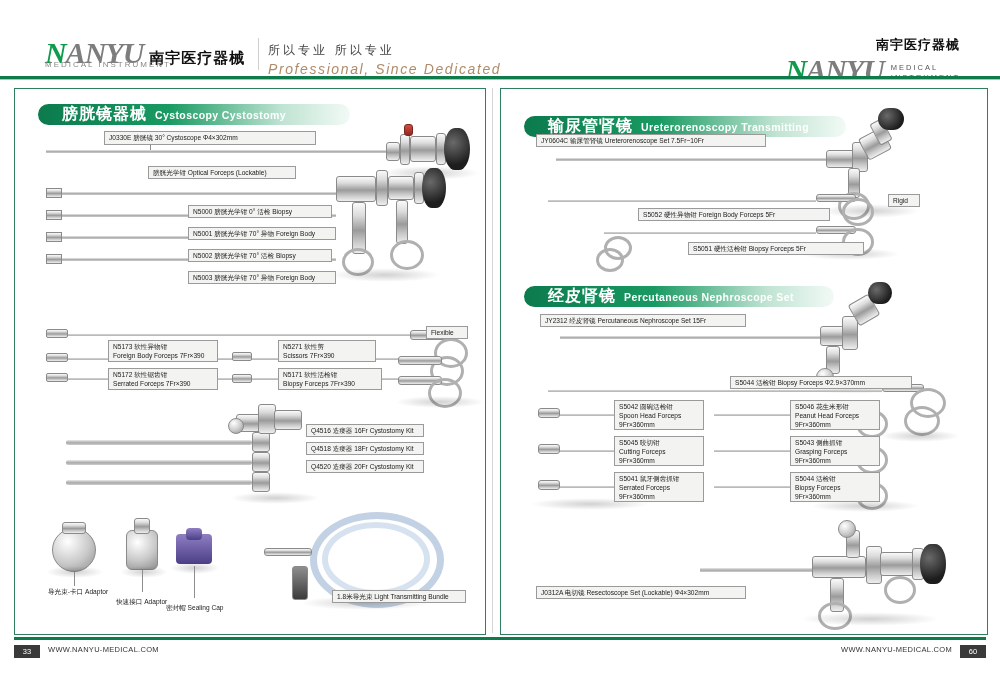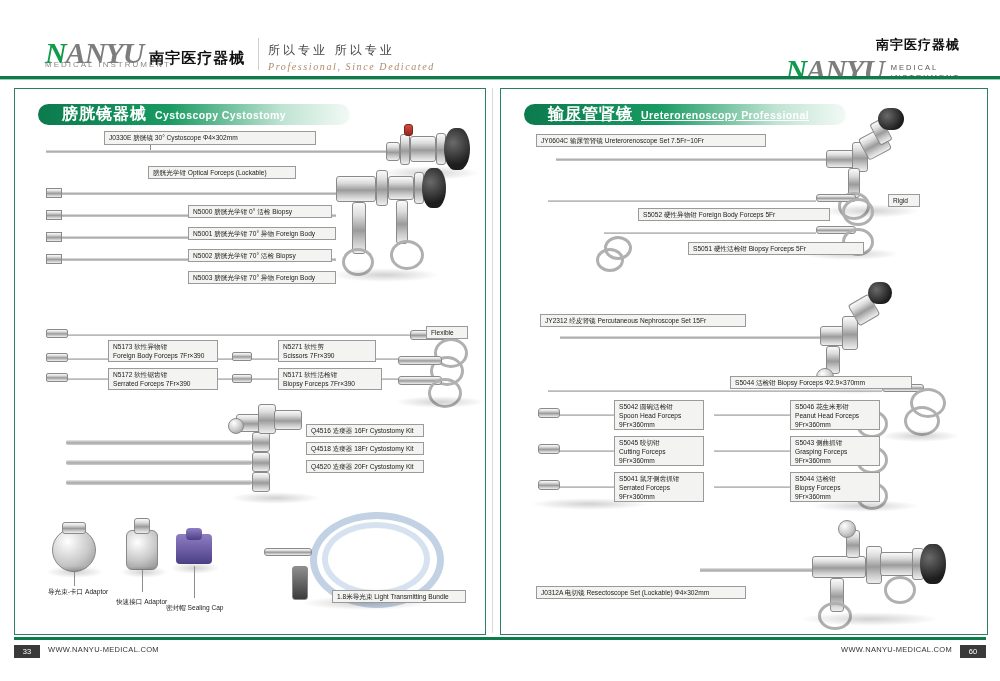--- a/index.html
+++ b/index.html
@@ -25,22 +25,22 @@
   .cn-brand{
     font-size:15px;font-weight:bold;color:#111;margin-left:6px;letter-spacing:1px;
     font-family:"DejaVu Sans", sans-serif;
   }
   .left-sub{position:absolute;left:45px;top:60px;font-size:8px;color:#888;letter-spacing:2px;}
   .slogan-cn{
     position:absolute;left:268px;top:42px;font-size:12px;color:#444;letter-spacing:3px;
     font-family:"DejaVu Sans", sans-serif;
   }
   .slogan-en{
-    position:absolute;left:268px;top:61px;font-size:10px;color:#b08b6a;letter-spacing:1.6px;
-    font-family:Liberation Serif, serif;font-style:italic;
+    position:absolute;left:268px;top:61px;font-size:14px;color:#b08b6a;letter-spacing:1.6px;
+    font-family:Liberation Sans, sans-serif;font-style:italic;
   }
   .divider-v{position:absolute;left:258px;top:38px;width:1px;height:32px;background:#cfcfcf;}
 
   .logo-right{position:absolute;right:40px;top:36px;text-align:right;}
   .rc-top{font-size:13px;font-weight:bold;color:#111;letter-spacing:1px;font-family:"DejaVu Sans", sans-serif;}
   .rc-main{display:flex;align-items:flex-end;justify-content:flex-end;margin-top:1px;}
   .rc-word{font-family:"Liberation Serif", serif;font-style:italic;font-weight:bold;font-size:30px;line-height:1;letter-spacing:-1px;}
   .rc-mi{font-size:7.5px;color:#555;letter-spacing:2px;margin-left:7px;margin-bottom:3px;text-align:left;line-height:1.25;}
 
   .head-rule{position:absolute;left:0;top:76px;width:1000px;height:3px;background:#0f7b4a;}
@@ -289,23 +289,23 @@
     <div class="fx-light" style="left:310px;top:512px;width:120px;height:82px;border-color:#c2d2e4;border-width:7px;"></div>
     <div class="fx-light" style="left:322px;top:522px;width:96px;height:62px;border-color:#d6e2ef;border-width:6px;"></div>
     <div class="metal metal-r" style="left:264px;top:548px;width:48px;height:8px;"></div>
     <div class="metal metal-r" style="left:292px;top:566px;width:16px;height:34px;background:linear-gradient(to bottom,#8e8e8e,#3b3b3b);"></div>
     <div class="shadow-soft" style="left:300px;top:596px;width:130px;height:14px;"></div>
   </div>
   <div class="lbl" style="left:332px;top:590px;width:134px;height:13px;">
     <span>1.8米导光束  Light Transmitting Bundle</span>
   </div>
 
-  <div class="banner" style="left:524px;top:104px;width:322px;text-decoration:underline;">
+  <div class="banner" style="left:524px;top:116px;width:322px;">
     <span class="cn">输尿管肾镜</span>
-    <span class="en">Ureterorenoscopy Professional</span>
+    <span class="en">Ureterorenoscopy Transmitting</span>
   </div>
 
   <div class="art">
     <div class="rod-thin" style="left:556px;top:158px;width:270px;height:3px;"></div>
     <div class="metal metal-r" style="left:826px;top:150px;width:30px;height:18px;"></div>
     <div class="metal metal-r" style="left:852px;top:142px;width:16px;height:30px;"></div>
     <div class="metal metal-r" style="left:862px;top:132px;width:26px;height:24px;transform:rotate(-28deg);"></div>
     <div class="metal metal-r" style="left:874px;top:120px;width:14px;height:24px;transform:rotate(-28deg);"></div>
     <div class="eyecup" style="left:878px;top:108px;width:26px;height:22px;"></div>
     <div class="metal metal-r" style="left:848px;top:168px;width:12px;height:30px;"></div>
@@ -330,20 +330,24 @@
   <div class="lbl" style="left:888px;top:194px;width:32px;height:13px;">
     <span>Rigid</span>
   </div>
   <div class="lbl" style="left:638px;top:208px;width:192px;height:13px;">
     <span>S5052 硬性异物钳 Foreign Body Forceps 5Fr</span>
   </div>
   <div class="lbl" style="left:688px;top:242px;width:176px;height:13px;">
     <span>S5051 硬性活检钳 Biopsy Forceps 5Fr</span>
   </div>
 
+  <div class="banner" style="left:524px;top:286px;width:310px;">
+    <span class="cn">经皮肾镜</span>
+    <span class="en">Percutaneous Nephroscope Set</span>
+  </div>
 
   <div class="art">
     <div class="rod-thin" style="left:560px;top:336px;width:282px;height:3px;"></div>
     <div class="metal metal-r" style="left:820px;top:326px;width:26px;height:20px;"></div>
     <div class="metal metal-r" style="left:842px;top:316px;width:16px;height:34px;"></div>
     <div class="metal metal-r" style="left:852px;top:298px;width:24px;height:24px;transform:rotate(-30deg);"></div>
     <div class="eyecup" style="left:868px;top:282px;width:24px;height:22px;"></div>
     <div class="metal metal-r" style="left:826px;top:346px;width:14px;height:28px;"></div>
     <div class="knob" style="left:816px;top:368px;width:18px;height:18px;"></div>
     <div class="shadow-soft" style="left:800px;top:380px;width:110px;height:14px;"></div>

